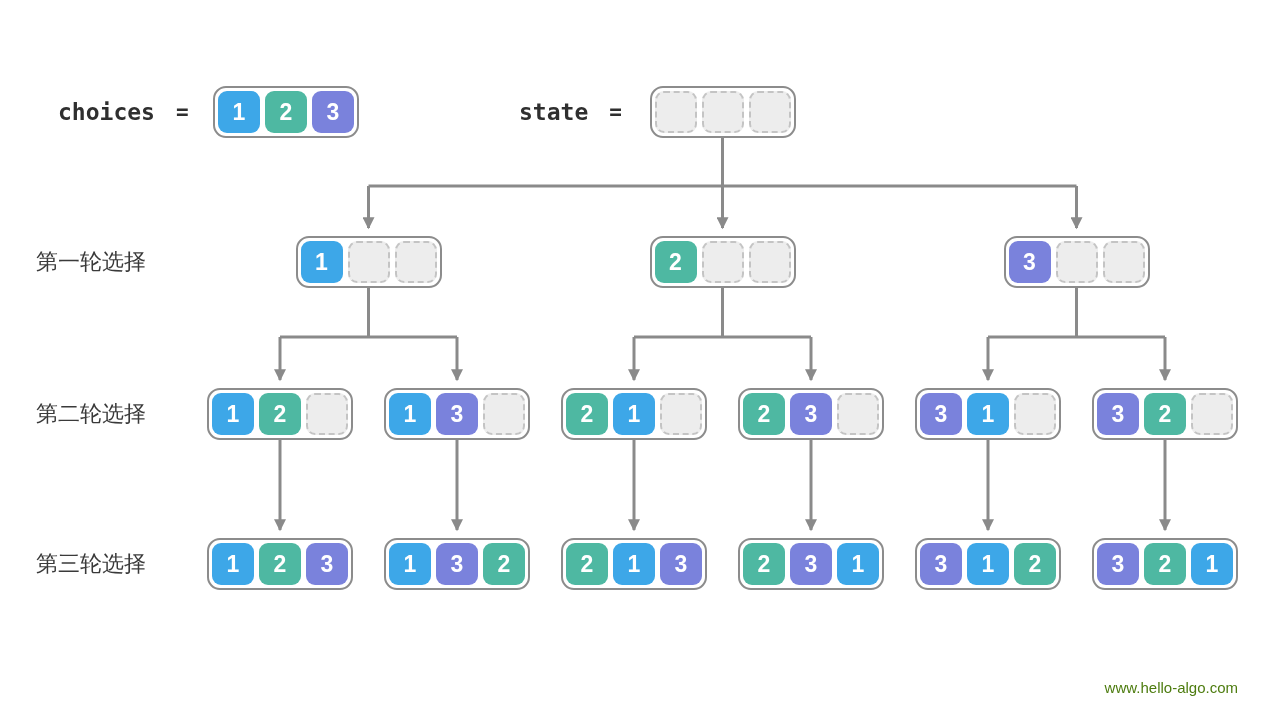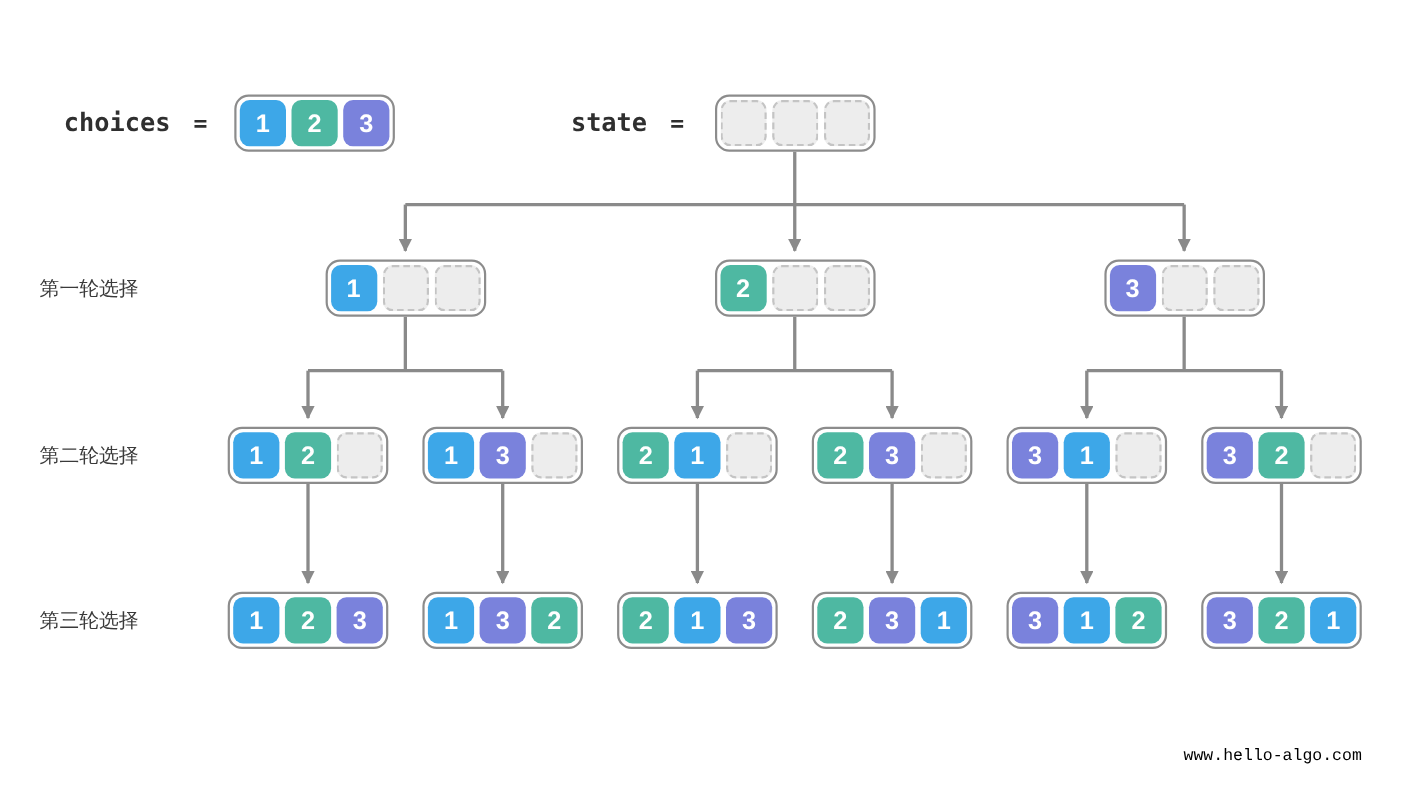--- a/index.html
+++ b/index.html
@@ -29,30 +29,30 @@
     font-family:"DejaVu Sans Mono","Liberation Mono",monospace;
     font-weight:bold; font-size:23px; color:#2f2f2f; white-space:pre;
   }
   .expr-choices { left:58px; top:86px; }
   .expr-state  { left:519px; top:86px; }
   .expr .eq { margin-left:21px; font-size:21px; }
 
   
   .row-label {
     position:absolute; left:36px; width:170px; height:32px; line-height:32px;
-    font-size:18px; font-weight:500; color:#3a3a3a;
+    font-size:22px; font-weight:500; color:#3a3a3a;
   }
   .row-label-1 { top:246px; }
   .row-label-2 { top:398px; }
   .row-label-3 { top:548px; }
 
   .watermark {
     position:absolute; right:42px; top:679px;
-    font-family:Liberation Mono, monospace;
-    font-size:15px; color:#000000;
+    font-family:Liberation Sans, sans-serif;
+    font-size:15px; color:#4d7c0f;
   }
 </style>
 </head>
 <body>
 
 <div class="canvas">
 
   <svg class="arrows" id="arrow-layer" viewBox="0 0 1280 720" xmlns="http://www.w3.org/2000/svg">
       <defs>
         <marker id="ah" viewBox="0 0 10 10" markerWidth="14" markerHeight="12" refX="9" refY="5" orient="auto" markerUnits="userSpaceOnUse">

